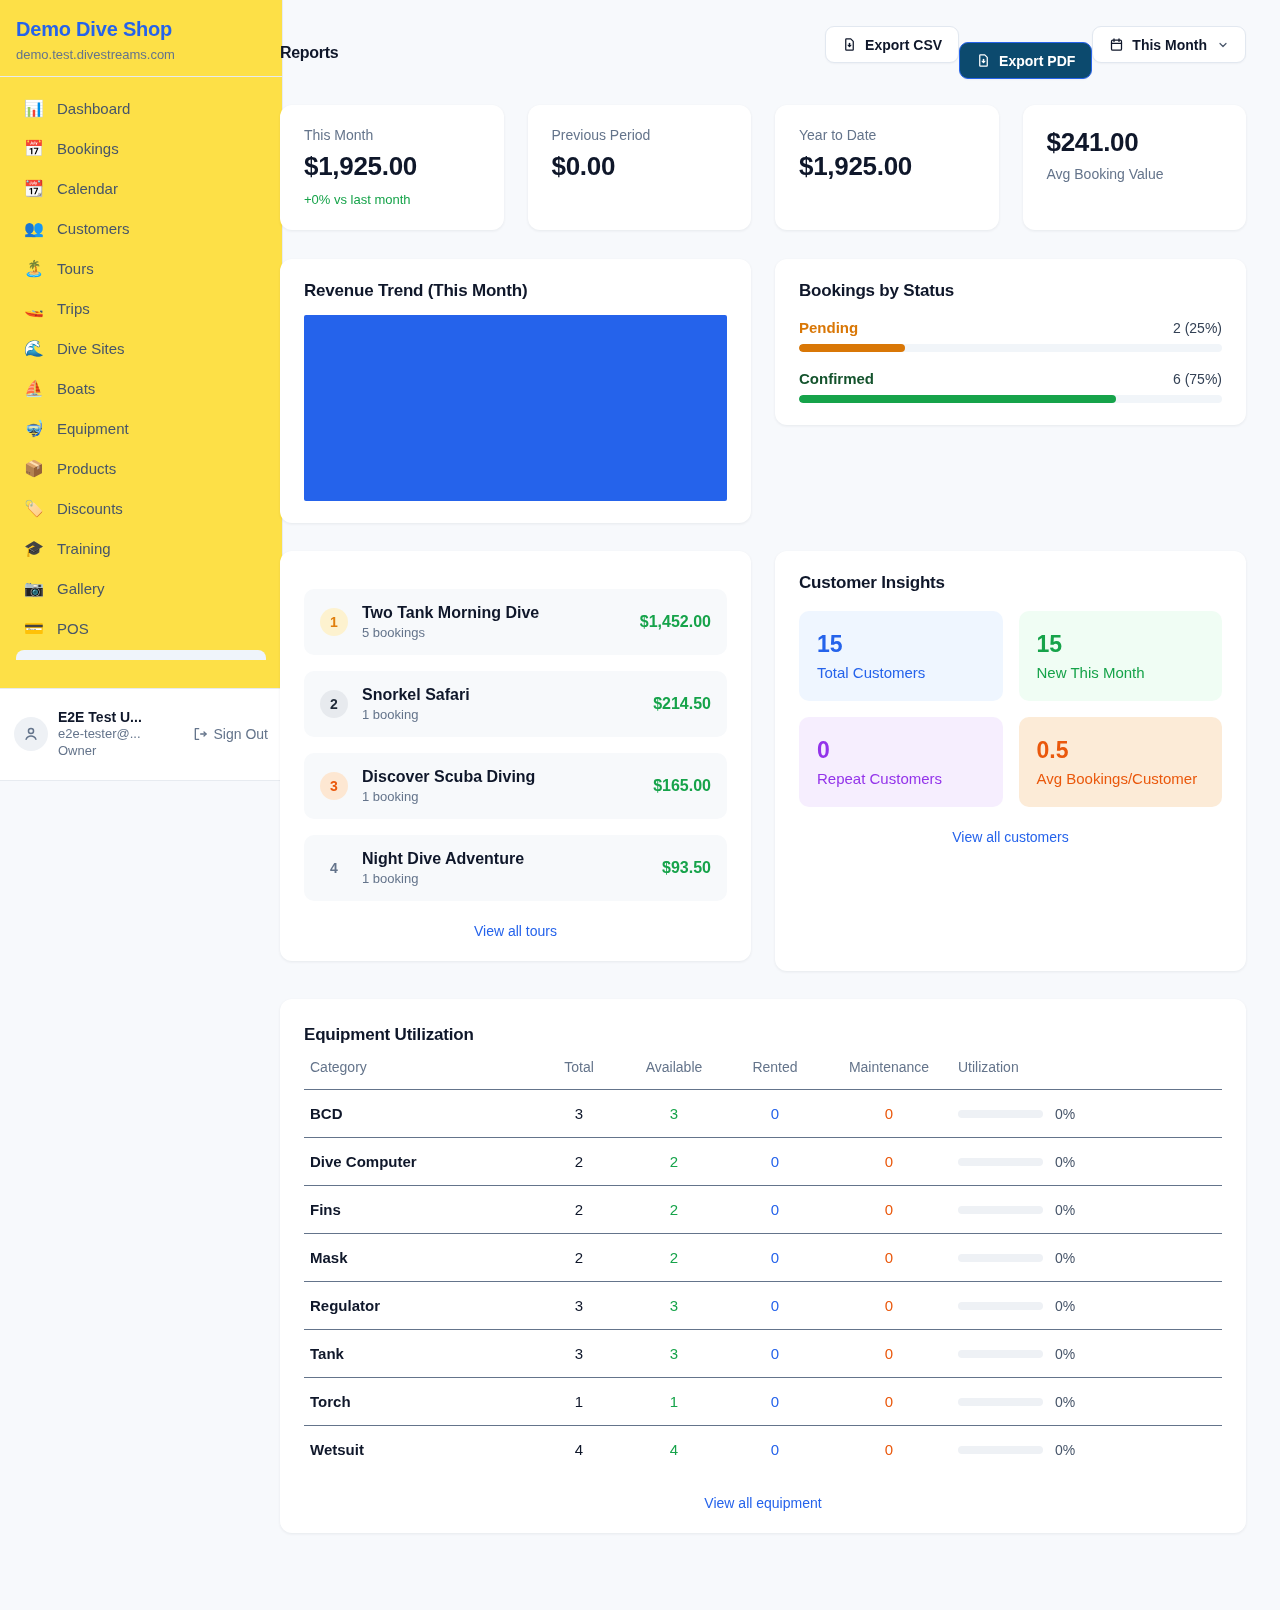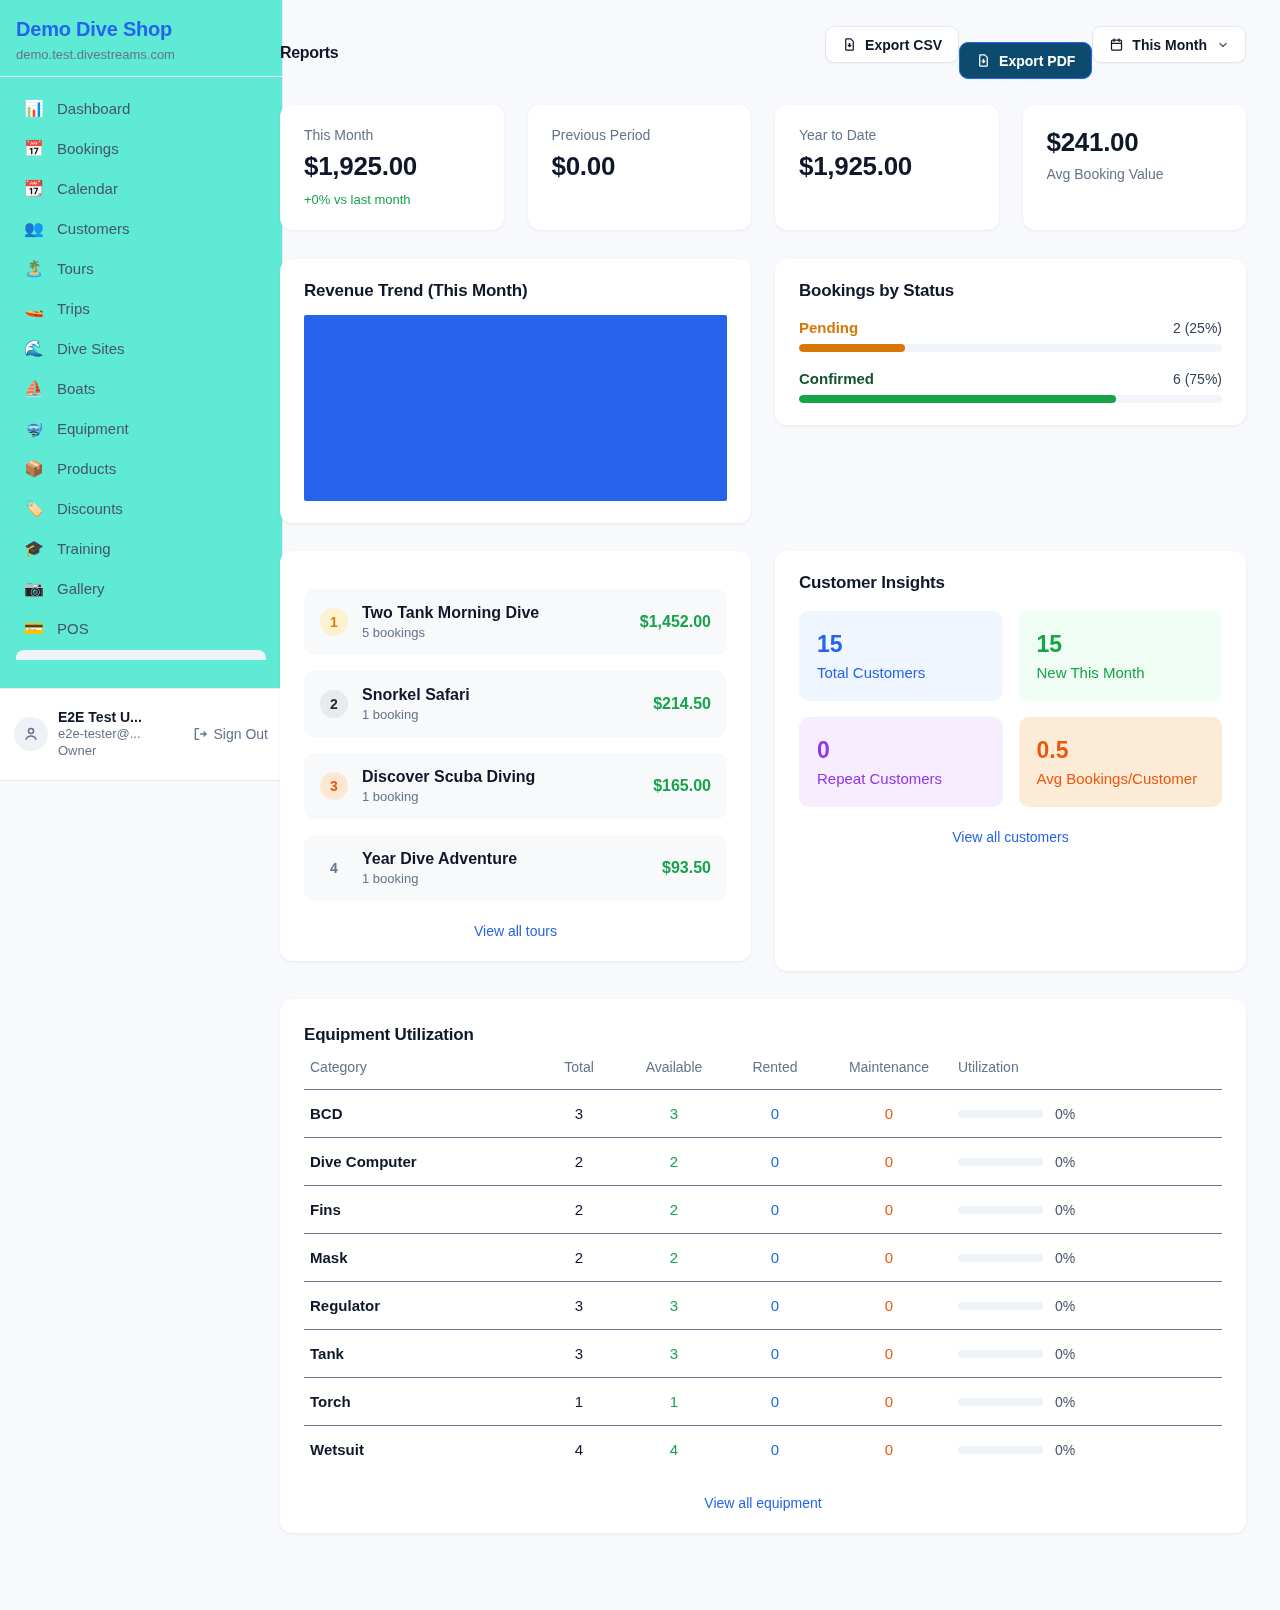--- a/index.html
+++ b/index.html
@@ -1,19 +1,19 @@
 <!DOCTYPE html>
 <html><head>
 <meta charset="utf-8">
 <style>
   * { margin:0; padding:0; box-sizing:border-box; }
   html,body { width:1280px; height:1610px; background:#f7f9fc; font-family:"Liberation Sans", sans-serif; color:#0f172a; }
 
   
-  .sidebar { position:absolute; left:0; top:0; width:283px; height:781px; background:#5eead4; border-right:1px solid #e7ebf0; border-bottom:1px solid #e7ebf0; }
+  .sidebar { position:absolute; left:0; top:0; width:283px; height:781px; background:#fde047; border-right:1px solid #e7ebf0; border-bottom:1px solid #e7ebf0; }
   .sb-head { padding:18px 16px 14px 16px; border-bottom:1px solid #e7ebf0; }
   .sb-title { color:#2563eb; font-size:20px; font-weight:bold; letter-spacing:-0.2px; }
   .sb-domain { color:#64748b; font-size:13px; margin-top:6px; }
   .sb-nav { padding:12px 8px 0 8px; }
   .nav-item { display:flex; align-items:center; gap:13px; padding:10px 16px; border-radius:8px; color:#475569; font-size:15px; cursor:pointer; margin-bottom:1px; }
   .nav-item .emoji { width:20px; font-size:16px; text-align:center; }
   .nav-partial { height:10px; margin:2px 8px 0 8px; border-radius:8px 8px 0 0; background:#eff4fb; }
   .sb-footer { position:absolute; left:0; bottom:0; width:100%; border-top:1px solid #e7ebf0; padding:20px 14px; display:flex; align-items:center; gap:10px; background:#fff; }
   .avatar { width:34px; height:34px; border-radius:50%; background:#eef1f5; display:flex; align-items:center; justify-content:center; flex:0 0 auto; }
   .u-meta { flex:1 1 auto; min-width:0; }
@@ -296,21 +296,21 @@
         <div class="rank r3">3</div>
         <div class="tour-meta">
             <div class="tour-name">Discover Scuba Diving</div>
             <div class="tour-sub">1 booking</div>
           </div>
         <div class="tour-rev">$165.00</div>
       </div>
       <div class="tour">
         <div class="rank r4">4</div>
         <div class="tour-meta">
-            <div class="tour-name">Year Dive Adventure</div>
+            <div class="tour-name">Night Dive Adventure</div>
             <div class="tour-sub">1 booking</div>
           </div>
         <div class="tour-rev">$93.50</div>
       </div>
       <a class="view-link">View all tours</a>
     </div>
 
     <div class="card card-pad ci-card">
       <div class="card-title">Customer Insights</div>
       <div class="tiles">

